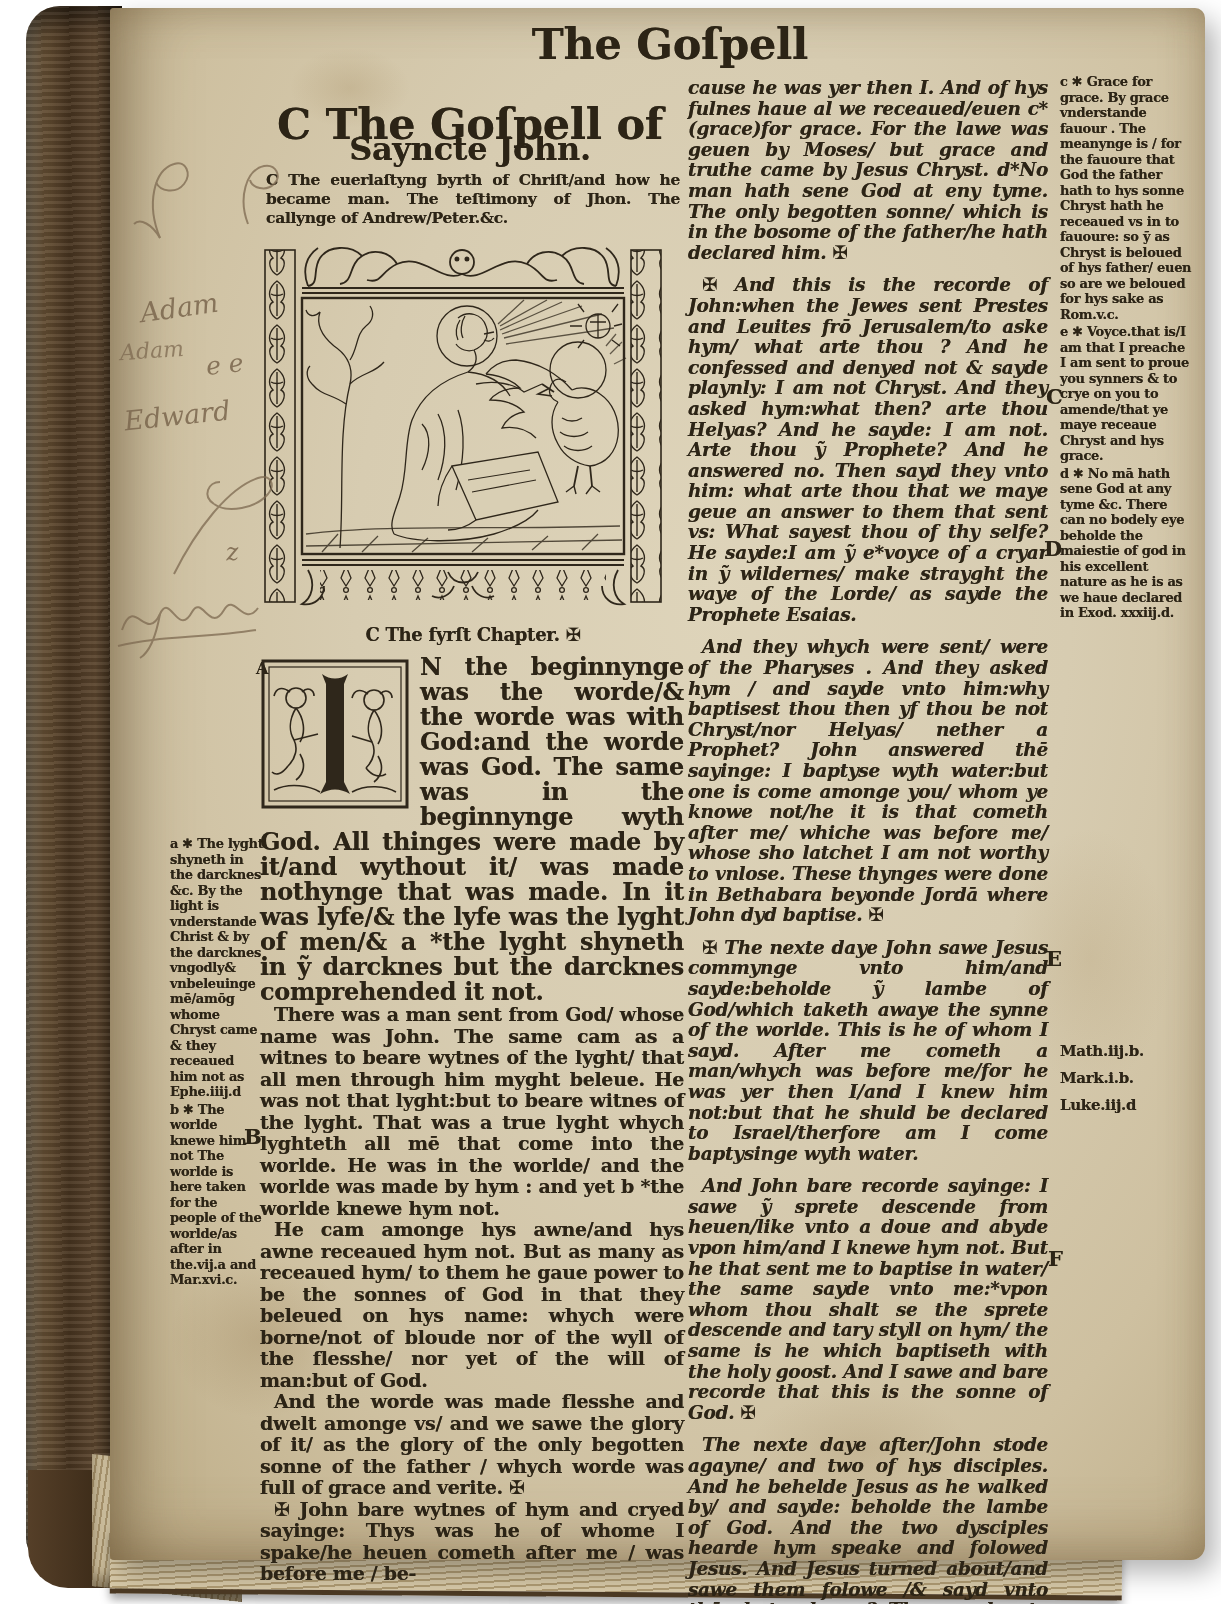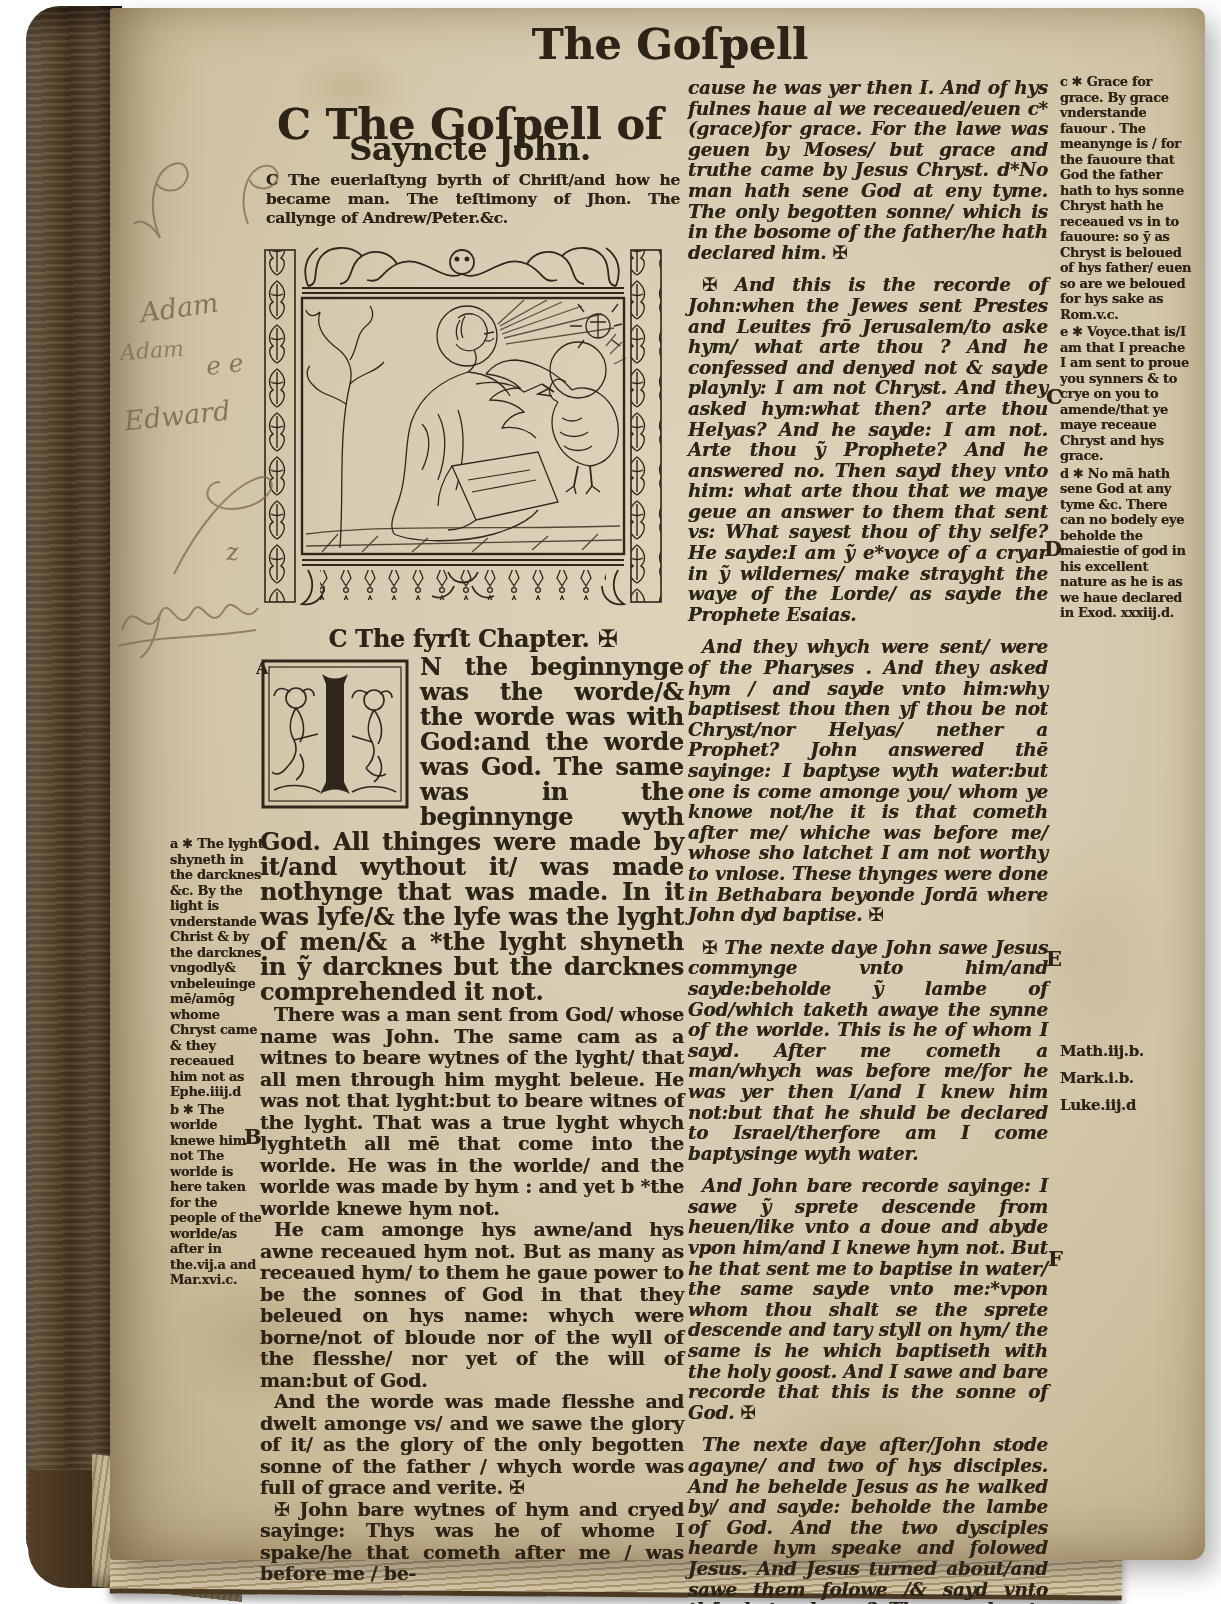--- a/index.html
+++ b/index.html
@@ -30,21 +30,21 @@
                10px 12px 28px rgba(0,0,0,.30);
     color:#2c2416;}
   .stain{position:absolute;border-radius:50%;pointer-events:none;}
   
   .bl{font-weight:700;letter-spacing:-.3px;text-shadow:0 0 .5px rgba(44,36,22,.7);}
   .running-header{position:absolute;left:400px;top:12px;width:320px;text-align:center;
     font-size:43px;line-height:48px;}
   .title{position:absolute;left:152px;top:64px;width:416px;text-align:center;font-size:43px;line-height:50px;white-space:nowrap;margin-top:27px;}
   .subtitle{position:absolute;left:152px;top:122px;width:416px;text-align:center;font-size:32px;}
   .argument{position:absolute;left:156px;top:162px;width:414px;font-size:15.5px;line-height:19px;text-align:justify;}
-  .chapter-heading{position:absolute;left:158px;top:616px;width:410px;text-align:center;font-size:24px;}
+  .chapter-heading{position:absolute;left:158px;top:616px;width:410px;text-align:center;font-size:18px;}
   .left-col{position:absolute;left:150px;top:646px;width:424px;font-size:19px;line-height:21.5px;text-align:justify;}
   .left-col p{margin:0;text-indent:14px;}
   .left-col p.opening{text-indent:0;font-size:24px;line-height:25px;}
   .right-col{position:absolute;left:566px;top:58px;width:384px;font-size:18.5px;line-height:20.6px;text-align:justify;}
   .right-col p{margin:12px;text-indent:14px;font-style:italic;}
   .right-col p.first{text-indent:0;}
   .catchword{text-align:right;text-indent:0 !important;margin-top:14px !important;}
   .margin-note{font-size:13px;line-height:15.5px;text-align:left;}
   .left-margin{position:absolute;left:60px;top:828px;width:94px;}
   .right-margin{position:absolute;left:950px;top:66px;width:134px;}
@@ -228,21 +228,21 @@
               <path d="M112,84 L92,78 M118,98 C124,108 122,118 114,124 M106,110 C112,118 120,120 126,116"></path>
               <path d="M14,132 C30,124 50,128 60,134 M92,134 C106,126 126,128 136,134"></path>
             </g>
           </svg>
         </span>
         <span>N the beginnynge was the worde/&amp; the worde was with God:and the worde was God. The same was in the beginnynge wyth God. All thinges were made by it/and wythout it/ was made nothynge that was made. In it was lyfe/&amp; the lyfe was the lyght of men/&amp; a *the lyght shyneth in ỹ darcknes but the darcknes comprehended it not.</span>
       </p>
       <p>There was a man sent from God/ whose name was John. The same cam as a witnes to beare wytnes of the lyght/ that all men through him myght beleue. He was not that lyght:but to beare witnes of the lyght. That was a true lyght whych lyghteth all mē that come into the worlde. He was in the worlde/ and the worlde was made by hym : and yet b *the worlde knewe hym not.</p>
       <p>He cam amonge hys awne/and hys awne receaued hym not. But as many as receaued hym/ to them he gaue power to be the sonnes of God in that they beleued on hys name: whych were borne/not of bloude nor of the wyll of the flesshe/ nor yet of the will of man:but of God.</p>
       <p>And the worde was made flesshe and dwelt amonge vs/ and we sawe the glory of it/ as the glory of the only begotten sonne of the father / whych worde was full of grace and verite.  ✠</p>
-      <p>✠  John bare wytnes of hym and cryed sayinge: Thys was he of whome I spake/he that cometh after me / was before me / be-</p>
+      <p>✠  John bare wytnes of hym and cryed sayinge: Thys was he of whome I spake/he heuen cometh after me / was before me / be-</p>
     </div>
 
     <div class="right-col bl">
       <p class="first">cause he was yer then I. And of hys fulnes haue al we receaued/euen c*(grace)for grace. For the lawe was geuen by Moses/ but grace and truthe came by Jesus Chryst. d*No man hath sene God at eny tyme. The only begotten sonne/ which is in the bosome of the father/he hath declared him.  ✠</p>
       <p>✠  And this is the recorde of John:when the Jewes sent Prestes and Leuites frō Jerusalem/to aske hym/ what arte thou ? And he confessed and denyed not &amp; sayde playnly: I am not Chryst. And they asked hym:what then? arte thou Helyas? And he sayde: I am not. Arte thou ỹ Prophete? And he answered no. Then sayd they vnto him: what arte thou that we maye geue an answer to them that sent vs: What sayest thou of thy selfe? He sayde:I am ỹ e*voyce of a cryar in ỹ wildernes/ make strayght the waye of the Lorde/ as sayde the Prophete Esaias.</p>
       <p>And they whych were sent/ were of the Pharyses . And they asked hym / and sayde vnto him:why baptisest thou then yf thou be not Chryst/nor Helyas/ nether a Prophet? John answered thē sayinge: I baptyse wyth water:but one is come amonge you/ whom ye knowe not/he it is that cometh after me/ whiche was before me/ whose sho latchet I am not worthy to vnlose. These thynges were done in Bethabara beyonde Jordā where John dyd baptise.  ✠</p>
       <p>✠  The nexte daye John sawe Jesus commynge vnto him/and sayde:beholde ỹ lambe of God/which taketh awaye the synne of the worlde. This is he of whom I sayd. After me cometh a man/whych was before me/for he was yer then I/and I knew him not:but that he shuld be declared to Israel/therfore am I come baptysinge wyth water.</p>
       <p>And John bare recorde sayinge: I sawe ỹ sprete descende from heuen/like vnto a doue and abyde vpon him/and I knewe hym not. But he that sent me to baptise in water/ the same sayde vnto me:*vpon whom thou shalt se the sprete descende and tary styll on hym/ the same is he which baptiseth with the holy goost. And I sawe and bare recorde that this is the sonne of God.  ✠</p>
       <p>The nexte daye after/John stode agayne/ and two of hys disciples. And he behelde Jesus as he walked by/ and sayde: beholde the lambe of God. And the two dysciples hearde hym speake and folowed Jesus. And Jesus turned about/and sawe them folowe /&amp; sayd vnto thē:what seke ye? They sayd vnto him: Rabbi (which is to saye by interpretacyon/ Master)where dwellest thou? He sayde vnto them:come and se. They came &amp; sawe where he dwelt:and abode with him that daye. For it was about the tenth houre.</p>
       <p class="catchword">One of</p>

